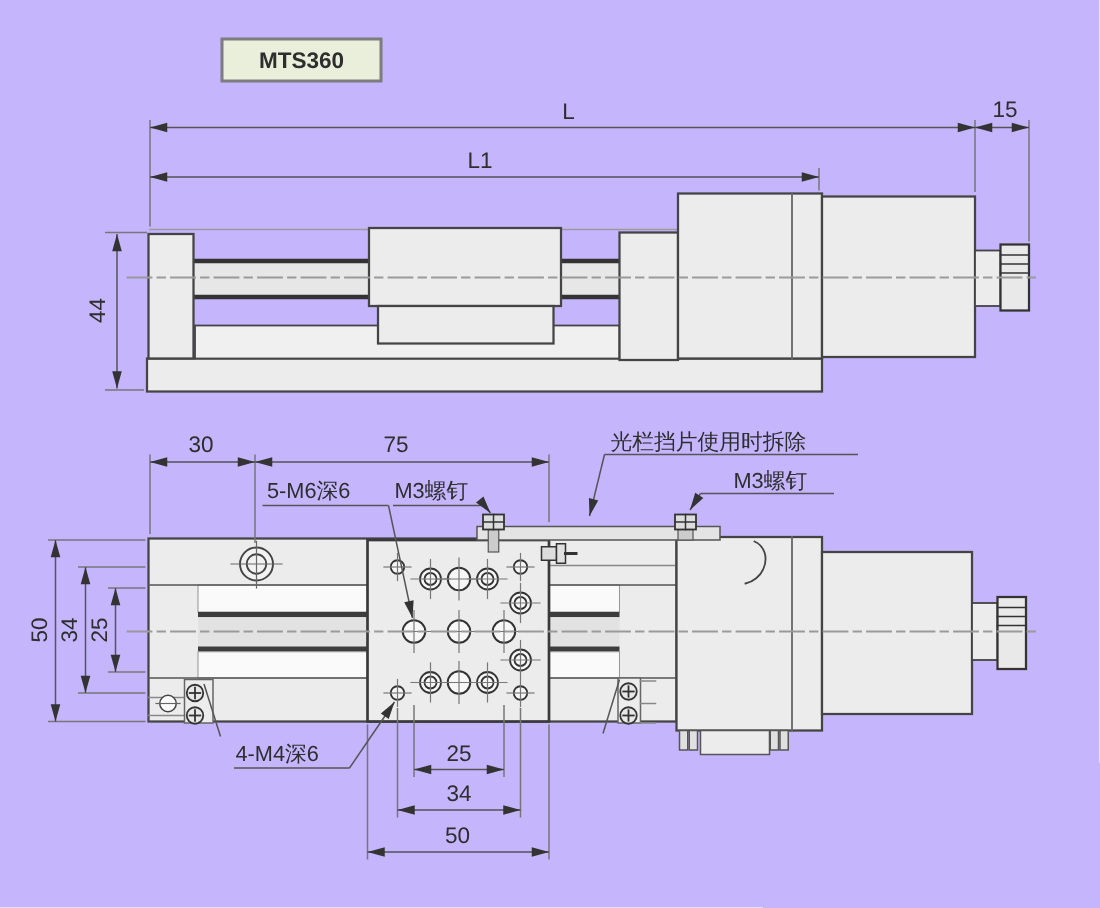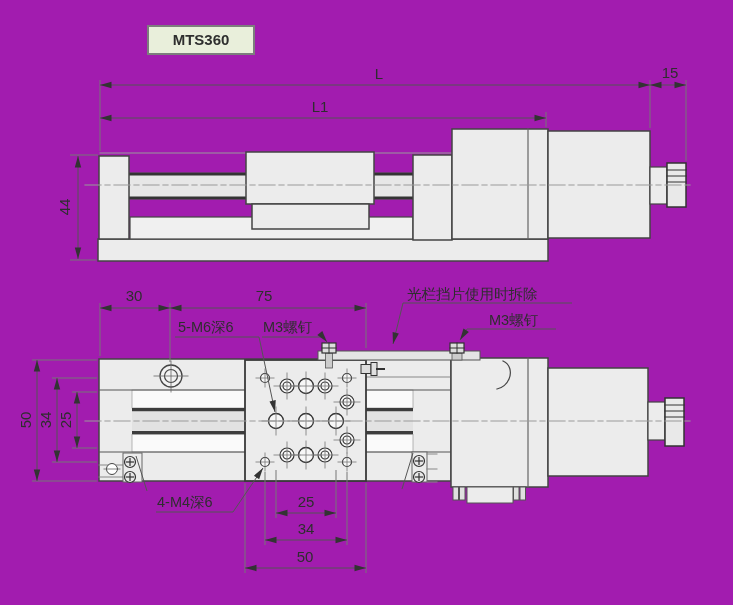--- a/index.html
+++ b/index.html
@@ -1,16 +1,16 @@
 <!DOCTYPE html>
 <html><head>
 <meta charset="utf-8">
 <style>
   html,body{margin:0;padding:0;background:#fff;}
-  .stage{position:relative;width:733px;height:605px;background:#a21caf;overflow:hidden;
+  .stage{position:relative;width:733px;height:605px;background:#c4b5fd;overflow:hidden;
          font-family:"Liberation Sans","DejaVu Sans",sans-serif;}
   svg{display:block;}
   text{fill:#2e2e2e;}
   .dim-txt{font-size:15px;}
   .lbl-txt{font-size:14.5px;}
   .badge-txt{font-size:15px;font-weight:600;}
 </style>
 </head>
 <body>
 

